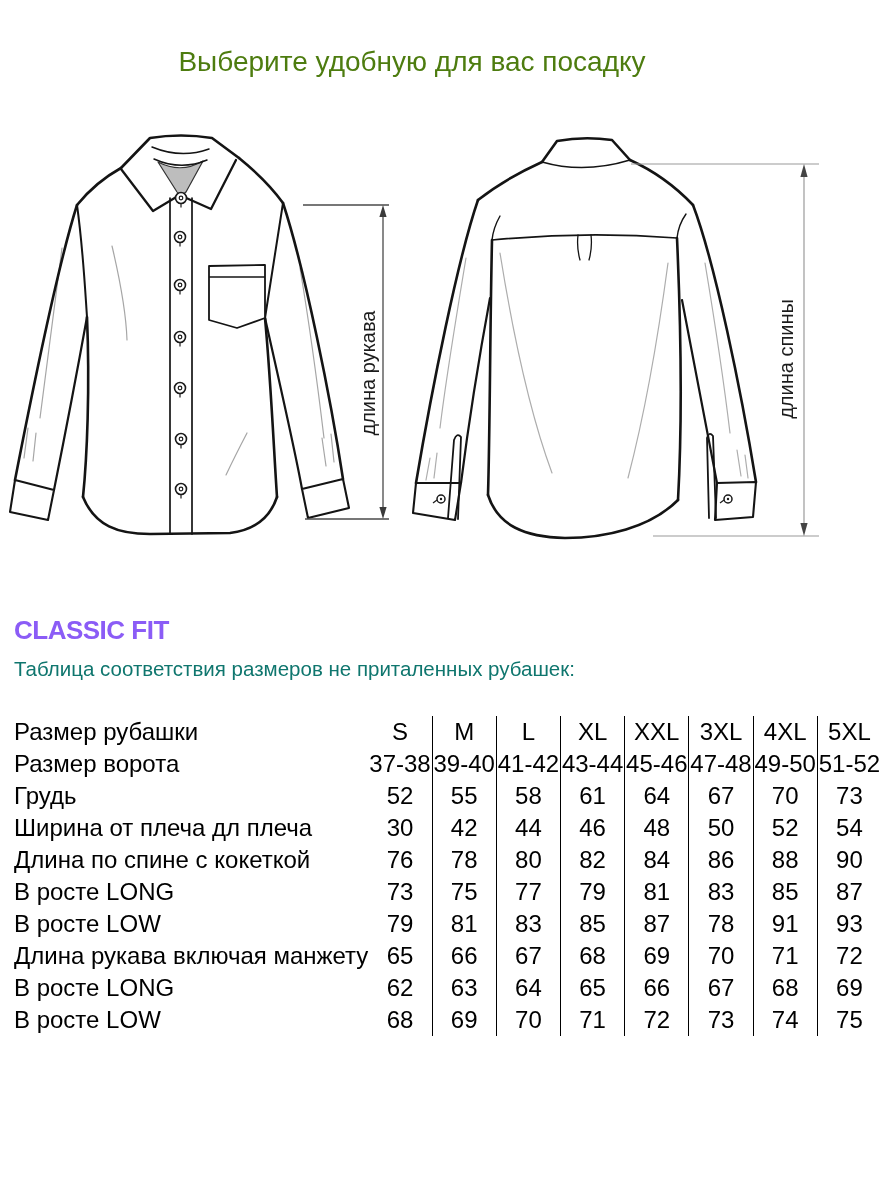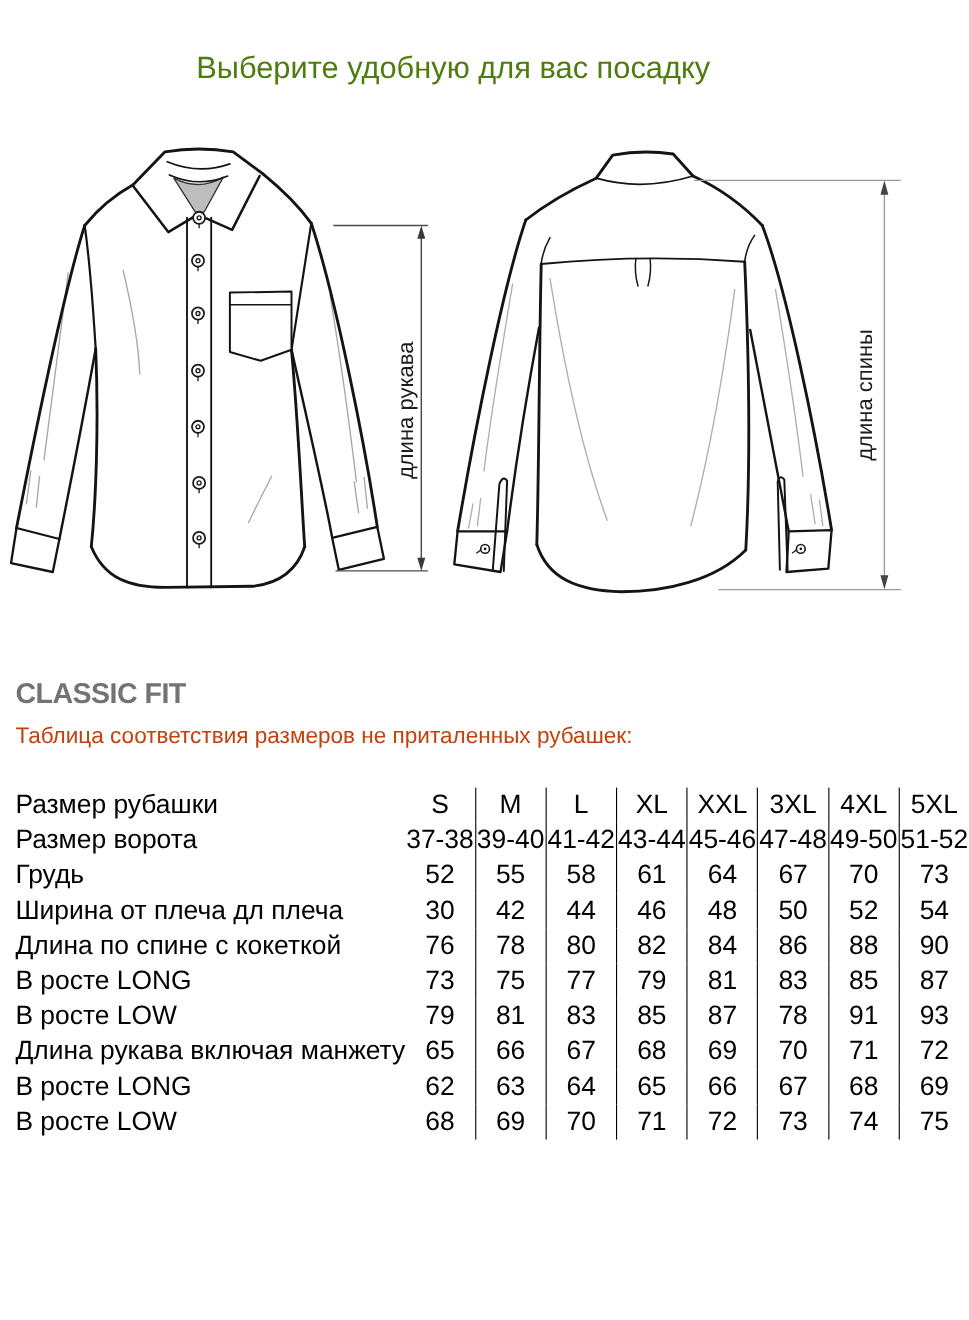--- a/index.html
+++ b/index.html
@@ -9,23 +9,23 @@
   }
   .title{
     position:absolute;top:46px;left:0;width:824px;text-align:center;
     font-size:28px;line-height:32px;color:#4d7c0f;
   }
   .figure{position:absolute;top:128px;left:0;width:881px;height:462px;}
   .svg-front{position:absolute;left:0;top:0;}
   .svg-back{position:absolute;left:400px;top:0;}
   .heading{
     position:absolute;top:615px;left:14px;font-size:26px;font-weight:bold;
-    letter-spacing:-0.5px;color:#737373;
+    letter-spacing:-0.5px;color:#8b5cf6;
   }
-  .subtitle{position:absolute;top:657px;left:14px;font-size:20.5px;color:#c2410c;}
+  .subtitle{position:absolute;top:657px;left:14px;font-size:20.5px;color:#0f766e;}
   table.sizes{
     position:absolute;top:716px;left:14px;border-collapse:collapse;
     table-layout:fixed;font-size:24px;color:#000;
   }
   table.sizes td{height:32px;padding:0;white-space:nowrap;vertical-align:middle;}
   td.lbl{width:326px;text-align:left;}
   td.val{width:64px;text-align:center;}
   td.sep{border-left:1.5px solid #000;}
   svg text{font-family:"Liberation Sans","DejaVu Sans",sans-serif;}
 </style>

